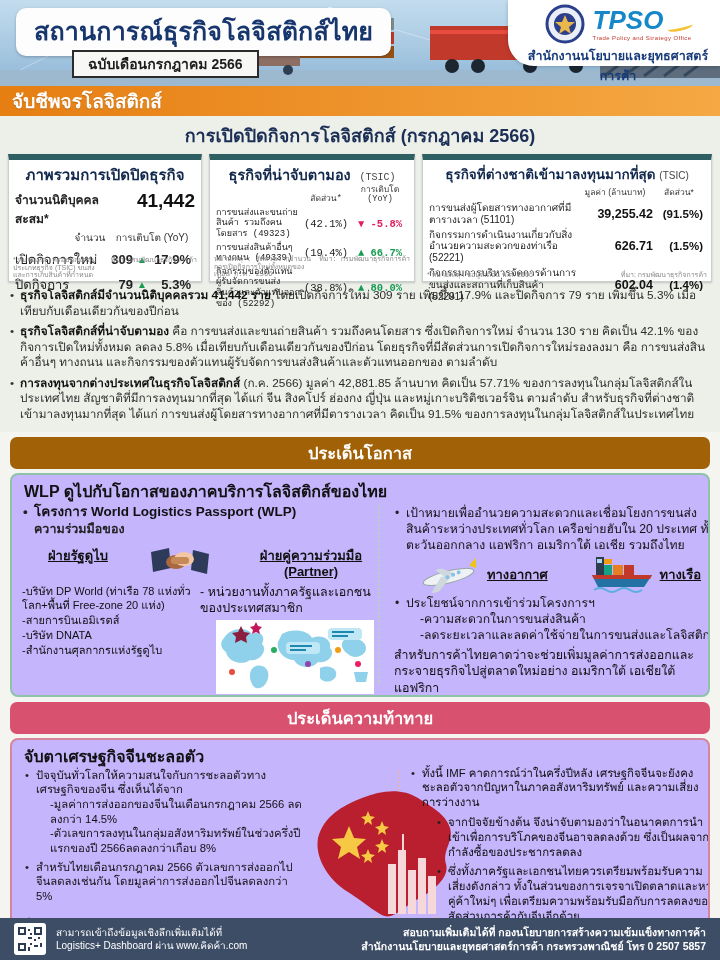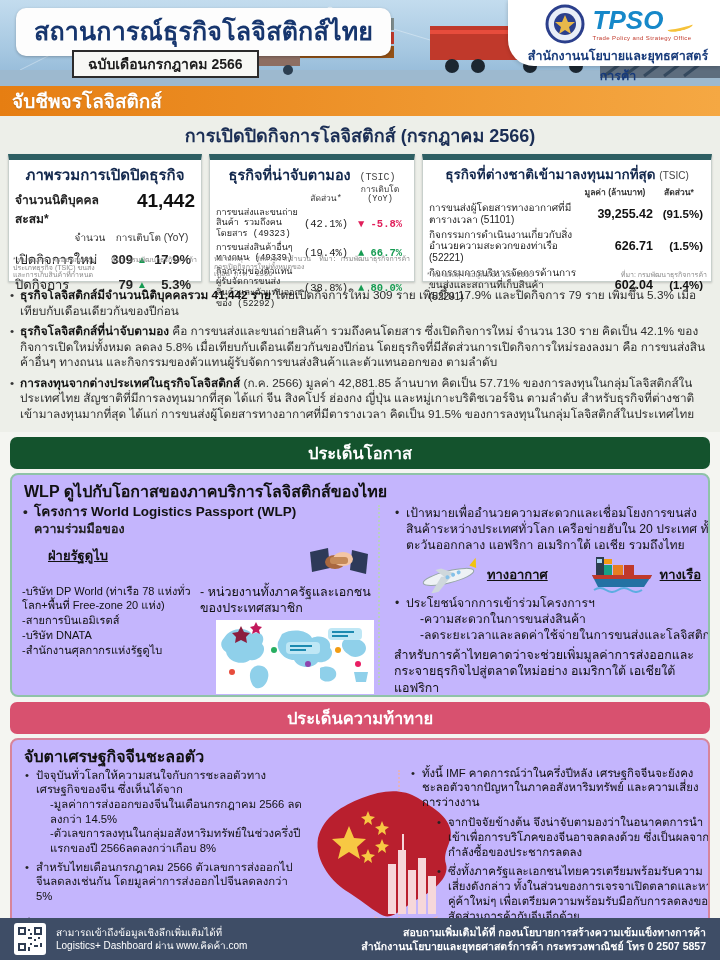--- a/index.html
+++ b/index.html
@@ -48,39 +48,39 @@
   .w-hdr { display:grid; grid-template-columns:1fr 52px 56px; font-size:8.5px; color:#333; line-height:1.1; }
   .w-hdr span { text-align:center; align-self:end; }
   .w-row { display:grid; grid-template-columns:1fr 52px 56px; align-items:center; margin-top:3px; }
   .w-row .nm { font-size:9px; line-height:1.18; color:#222; }
   .w-row .sh { font-size:10.5px; text-align:center; color:#222; }
   .w-row .gr { font-size:10.5px; font-weight:bold; text-align:center; white-space:nowrap; }
 
   .card-foreign { flex:1; }
   .card-foreign .c-title { text-align:center; font-size:13.5px; font-weight:bold; color:#13284d; white-space:nowrap; }
   .card-foreign .c-title .sfx { font-size:10px; font-weight:normal; color:#444; }
-  .f-hdr { display:grid; grid-template-columns:1fr 76px 52px; font-size:8.5px; color:#333;font-weight:bold; }
+  .f-hdr { display:grid; grid-template-columns:1fr 76px 52px; font-size:8.5px; color:#333; }
   .f-hdr span { text-align:center; }
   .f-row { display:grid; grid-template-columns:1fr 76px 52px; align-items:center; margin-top:3px; }
   .f-row .nm { font-size:10px; line-height:1.18; color:#222; }
   .f-row .vl { font-size:12.5px; font-weight:bold; text-align:right; color:#111; }
   .f-row .sh { font-size:11.5px; font-weight:bold; text-align:right; padding-right:2px; color:#111; }
 
   .up { color:#169b52; }
   .down { color:#e01e5a; }
   .arrow { font-size:10px; text-align:center; }
 
   .insights { list-style:none; margin-top:6px; }
   .insights li { position:relative; padding-left:12px; font-size:11.8px; line-height:1.32; color:#2c2c2c; margin-bottom:5px; text-align:left; }
   .insights li::before { content:"•"; position:absolute; left:2px; top:0; color:#333; }
   .insights b { color:#111; }
 
   
   .section-bar { margin:5px 10px 4px; border-radius:7px; text-align:center; color:#fff; font-size:16.5px; font-weight:bold; padding:3px 0; }
-  .section-bar.green { background:#14532d; }
+  .section-bar.green { background:#a16207; }
   .section-bar.red { background:#d8516f; }
   .panel { margin:0 10px; background:#c4b5fd; border-radius:8px; position:relative; overflow:hidden; }
   .panel.green-border { border:2px solid #8fc3a8; height:224px; }
   .panel.red-border { border:2px solid #d8849a; height:200px; }
   .panel-title { position:absolute; top:4px; left:12px; font-size:16px; font-weight:bold; color:#111; }
   .v-divider { position:absolute; top:30px; bottom:10px; border-left:2px dotted #b9cfc2; }
 
   
   .opp-left { position:absolute; left:10px; top:28px; width:352px; }
   .opp-right { position:absolute; left:382px; top:30px; width:328px; }
@@ -302,20 +302,21 @@
       <div class="blt proj-lead"><span>โครงการ World Logistics Passport (WLP)</span><br><span class="proj-sub">ความร่วมมือของ</span></div>
       <div class="parties">
         <div class="party-t">ฝ่ายรัฐดูไบ</div>
         <svg width="62" height="40" viewBox="0 0 62 40">
           <polygon points="2,10 20,6 22,26 4,30" fill="#2e3a59"></polygon>
           <polygon points="60,12 44,8 42,28 58,32" fill="#2e3a59"></polygon>
           <ellipse cx="27" cy="20" rx="10" ry="7" fill="#a9683f"></ellipse>
           <ellipse cx="35" cy="17" rx="10" ry="7" fill="#f3c6a5"></ellipse>
           <rect x="22" y="15" width="18" height="7" rx="3" fill="#c58a58"></rect>
         </svg>
+        <div class="party-t" style="width:118px;">ฝ่ายคู่ความร่วมมือ (Partner)</div>
       </div>
       <div class="lists">
         <div class="dubai-list">
           <div>-บริษัท DP World (ท่าเรือ 78 แห่งทั่วโลก+พื้นที่ Free-zone 20 แห่ง)</div>
           <div>-สายการบินเอมิเรตส์</div>
           <div>-บริษัท DNATA</div>
           <div>-สำนักงานศุลกากรแห่งรัฐดูไบ</div>
         </div>
         <div class="partner-col">
           <div class="partner-item">- หน่วยงานทั้งภาครัฐและเอกชนของประเทศสมาชิก</div>

